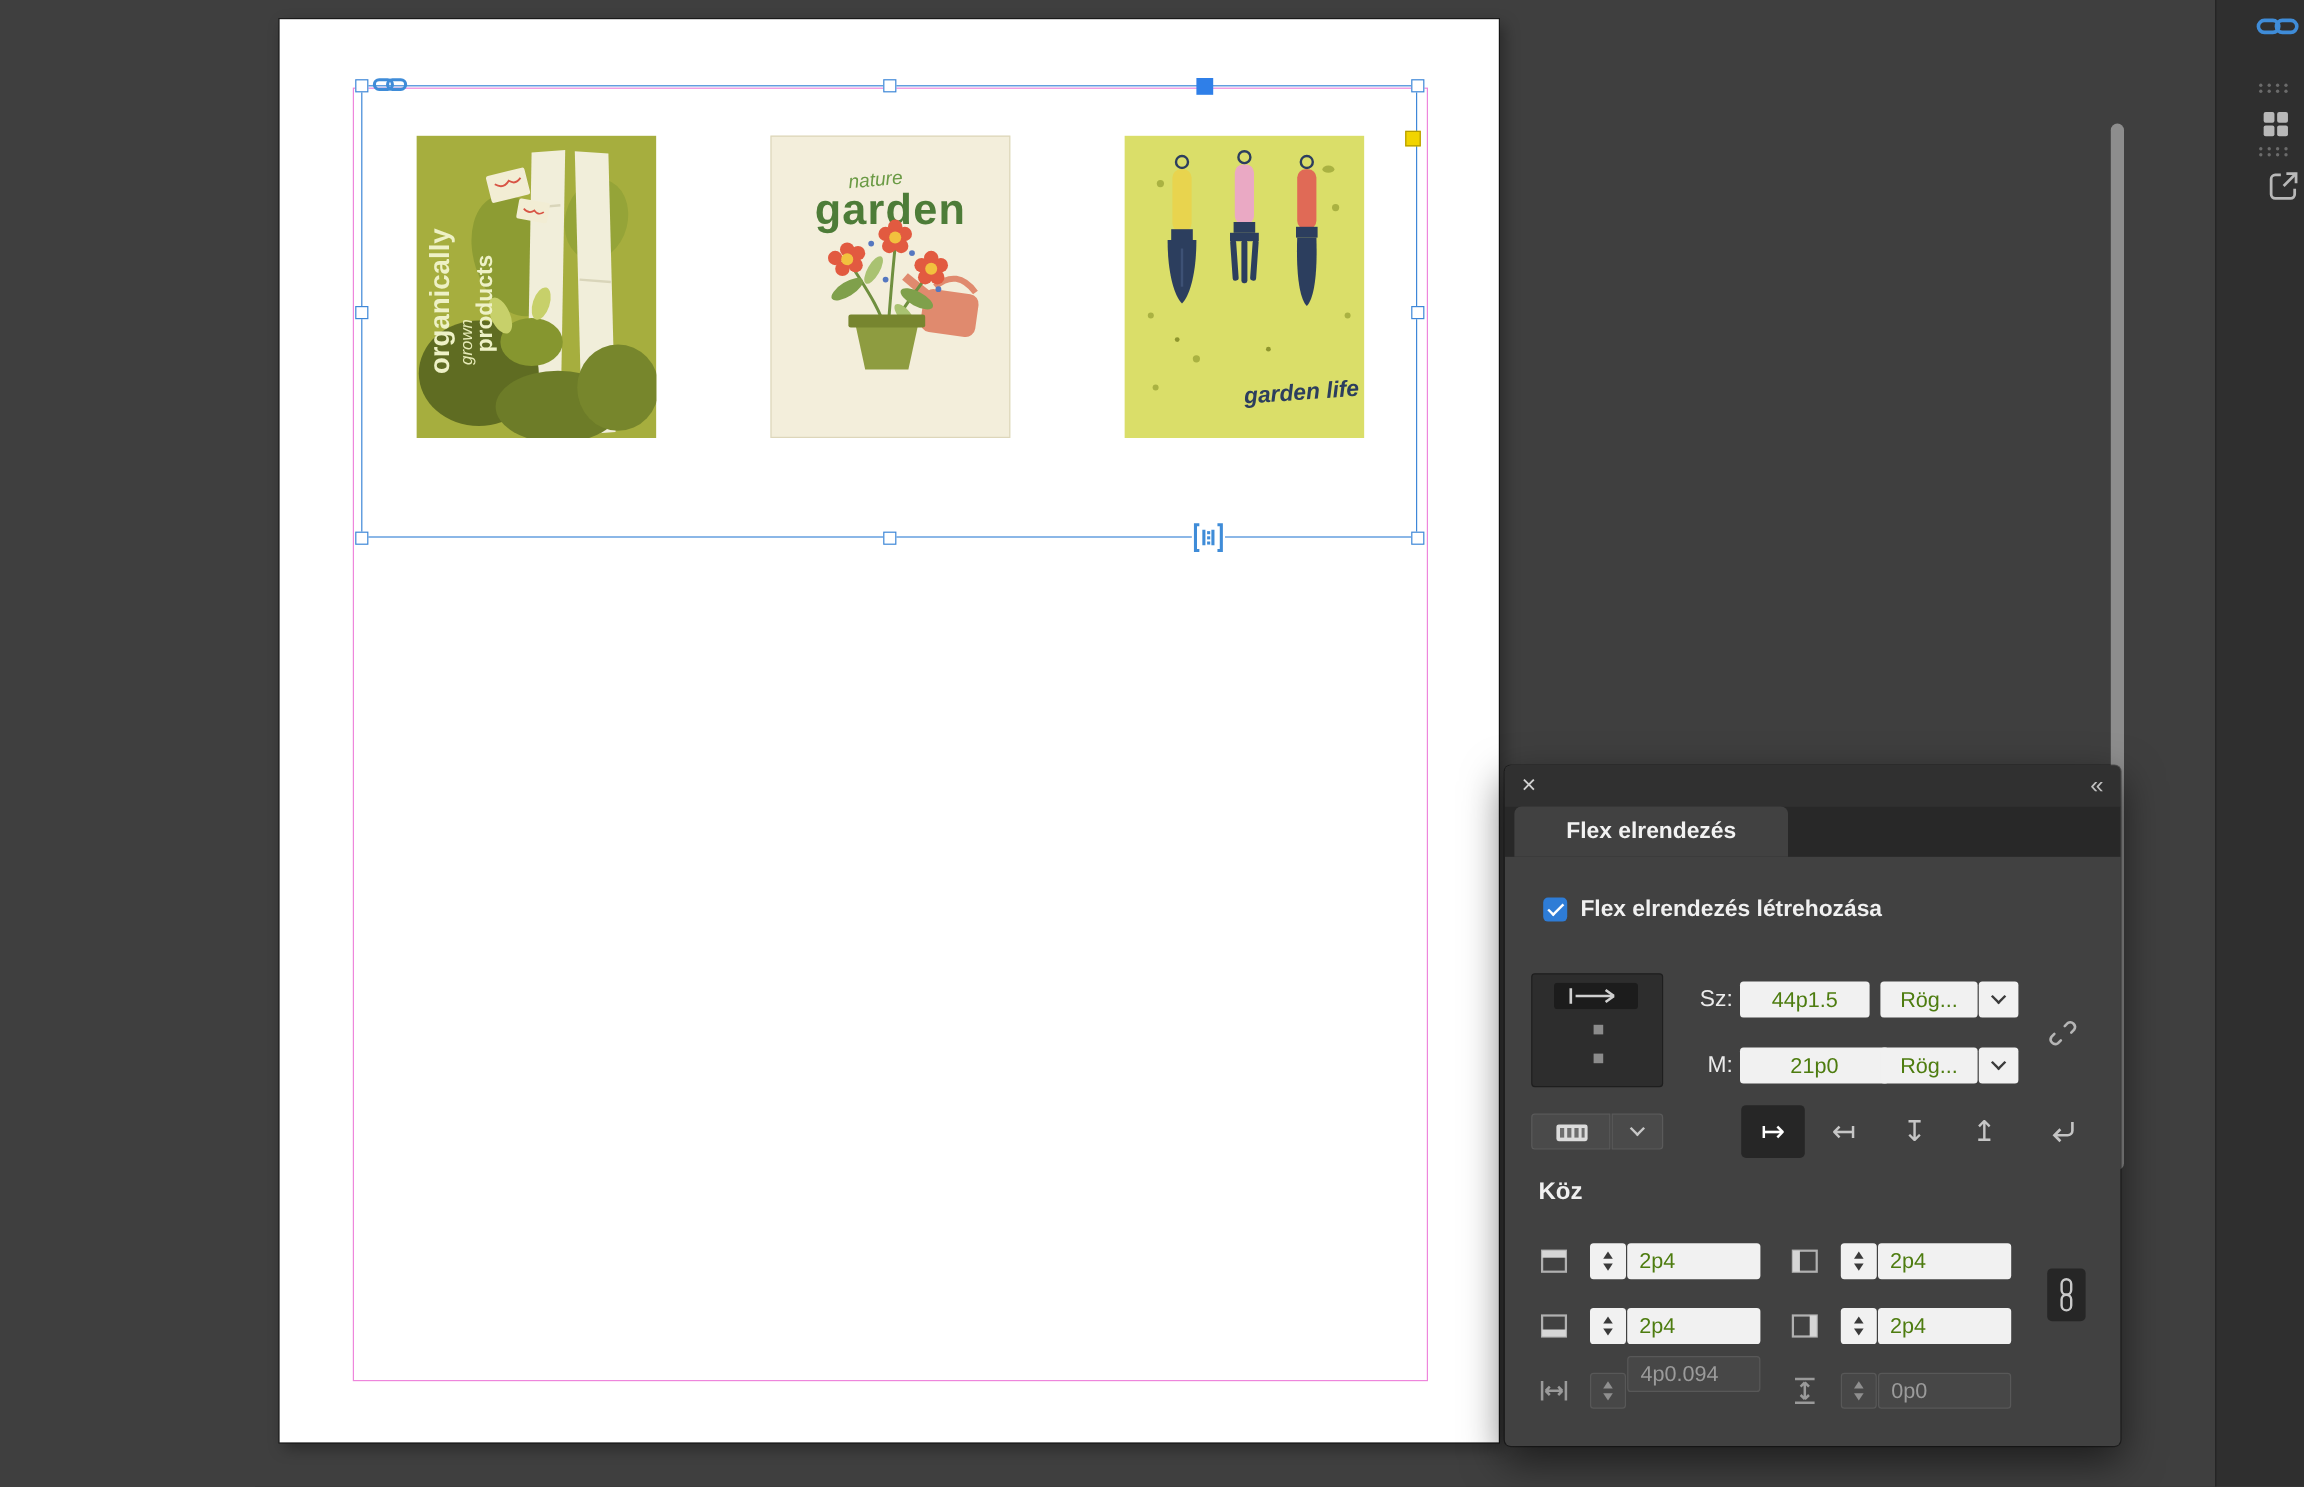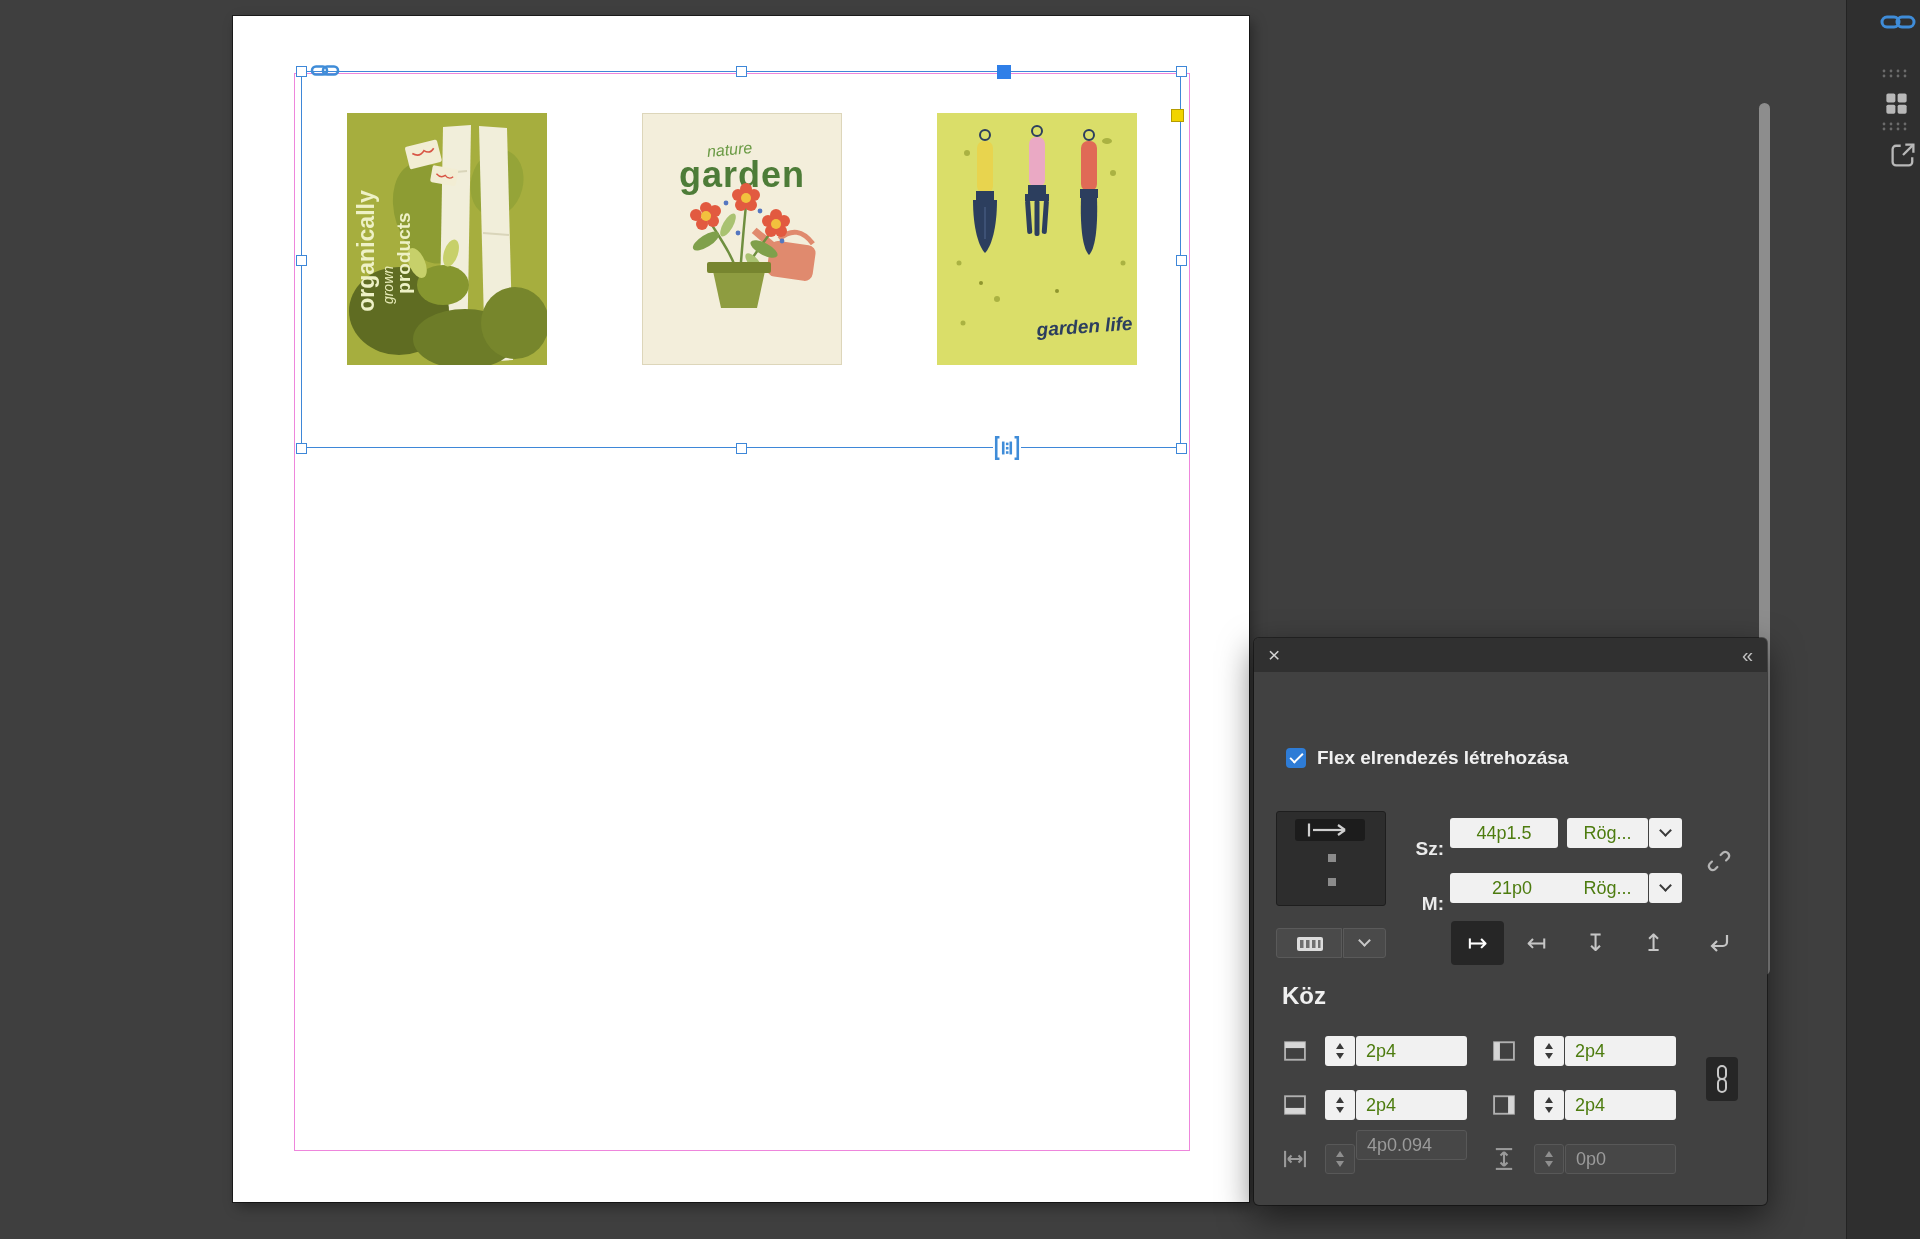--- a/index.html
+++ b/index.html
@@ -43,21 +43,21 @@
         display:flex;align-items:center;justify-content:center;}
   .checkbox{position:absolute;left:32px;top:110px;width:20px;height:20px;background:#2e7cd6;border-radius:4px;}
   .checkbox::after{content:"";position:absolute;left:3.5px;top:4.5px;width:11px;height:5px;
         border-left:2.5px solid #fff;border-bottom:2.5px solid #fff;transform:rotate(-45deg);}
   .cb-label{position:absolute;left:63px;top:110px;height:20px;display:flex;align-items:center;
         font-size:19px;font-weight:bold;color:#f0f0f0;}
   .preview{position:absolute;left:22px;top:173px;width:110px;height:95px;background:#2d2d2d;
         border:1px solid #1e1e1e;border-radius:3px;}
   .pdot{position:absolute;width:8px;height:8px;background:#8b8b8b;}
   .lbl{position:absolute;width:72px;height:30px;display:flex;align-items:center;justify-content:flex-end;
-        color:#ebebeb;font-size:19px;font-weight:bold;margin-top:16px;}
+        color:#ebebeb;font-size:19px;font-weight:normal;}
   .field{position:absolute;height:30px;background:#f1f1f1;border-radius:3px;color:#4d7c0f;
         font-size:18px;display:flex;align-items:center;}
   .center{justify-content:center;}
   .padded{padding-left:10px;}
   .field.dim{background:#474747;color:#9b9b9b;border:1px solid #585858;}
   .stepper{position:absolute;width:30px;height:30px;background:#f1f1f1;border-radius:3px;
         display:flex;flex-direction:column;align-items:center;justify-content:center;gap:4px;}
   .stepper.disabled{background:#474747;border:1px solid #585858;}
   .tri-up{width:0;height:0;border-left:4.5px solid transparent;border-right:4.5px solid transparent;
         border-bottom:6px solid #3a3a3a;}
@@ -68,21 +68,21 @@
   .chev{width:9px;height:9px;border-right:2.2px solid #3a3a3a;border-bottom:2.2px solid #3a3a3a;
         transform:rotate(45deg);margin-top:-5px;}
   .chevlight{border-color:#c8c8c8;}
   .patbox{position:absolute;left:22px;top:290px;width:66px;height:30px;background:#4a4a4a;
         border:1px solid #5a5a5a;border-radius:3px 0 0 3px;display:flex;align-items:center;justify-content:center;}
   .patchev{position:absolute;left:89px;top:290px;width:43px;height:30px;background:#4a4a4a;
         border:1px solid #5a5a5a;border-radius:0 3px 3px 0;display:flex;align-items:center;justify-content:center;}
   .dirbtn{position:absolute;width:53px;height:44px;top:283px;display:flex;align-items:center;
         justify-content:center;font-size:24px;color:#c6c6c6;}
   .dirbtn.sel{background:#262626;border-radius:4px;color:#ffffff;}
-  .gap-head{position:absolute;left:28px;top:344px;font-size:24px;font-weight:bold;color:#f0f0f0;}
+  .gap-head{position:absolute;left:28px;top:344px;font-size:20px;font-weight:bold;color:#f0f0f0;}
   .chainbtn{position:absolute;left:452px;top:419px;width:32px;height:44px;background:#262626;
         border-radius:4px;display:flex;align-items:center;justify-content:center;}
   .chainbtn svg{position:static;}
   .patbox svg, .preview svg{position:absolute;}
 </style>
 </head>
 <body>
 
 <div id="root">
 
@@ -286,20 +286,23 @@
       <path d="M15 4 h7 v7"></path>
       <path d="M22 4 L13 13"></path>
     </g>
   </svg>
 
   <div class="panel">
     <div class="panel-header">
       <span class="panel-close">×</span>
       <span class="panel-collapse">«</span>
     </div>
+    <div class="panel-tabs">
+      <div class="panel-tab">Flex elrendezés</div>
+    </div>
 
     <div class="checkbox"></div>
     <div class="cb-label">Flex elrendezés létrehozása</div>
 
     <div class="preview">
       <svg style="left:18px;top:7px" width="70" height="22" viewBox="0 0 70 22">
         <rect width="70" height="22" rx="3" fill="#1c1c1c"></rect>
         <g stroke="#cfcfcf" stroke-width="2.2" fill="none">
           <line x1="14" y1="4.5" x2="14" y2="17.5"></line>
           <line x1="18" y1="11" x2="50" y2="11"></line>

